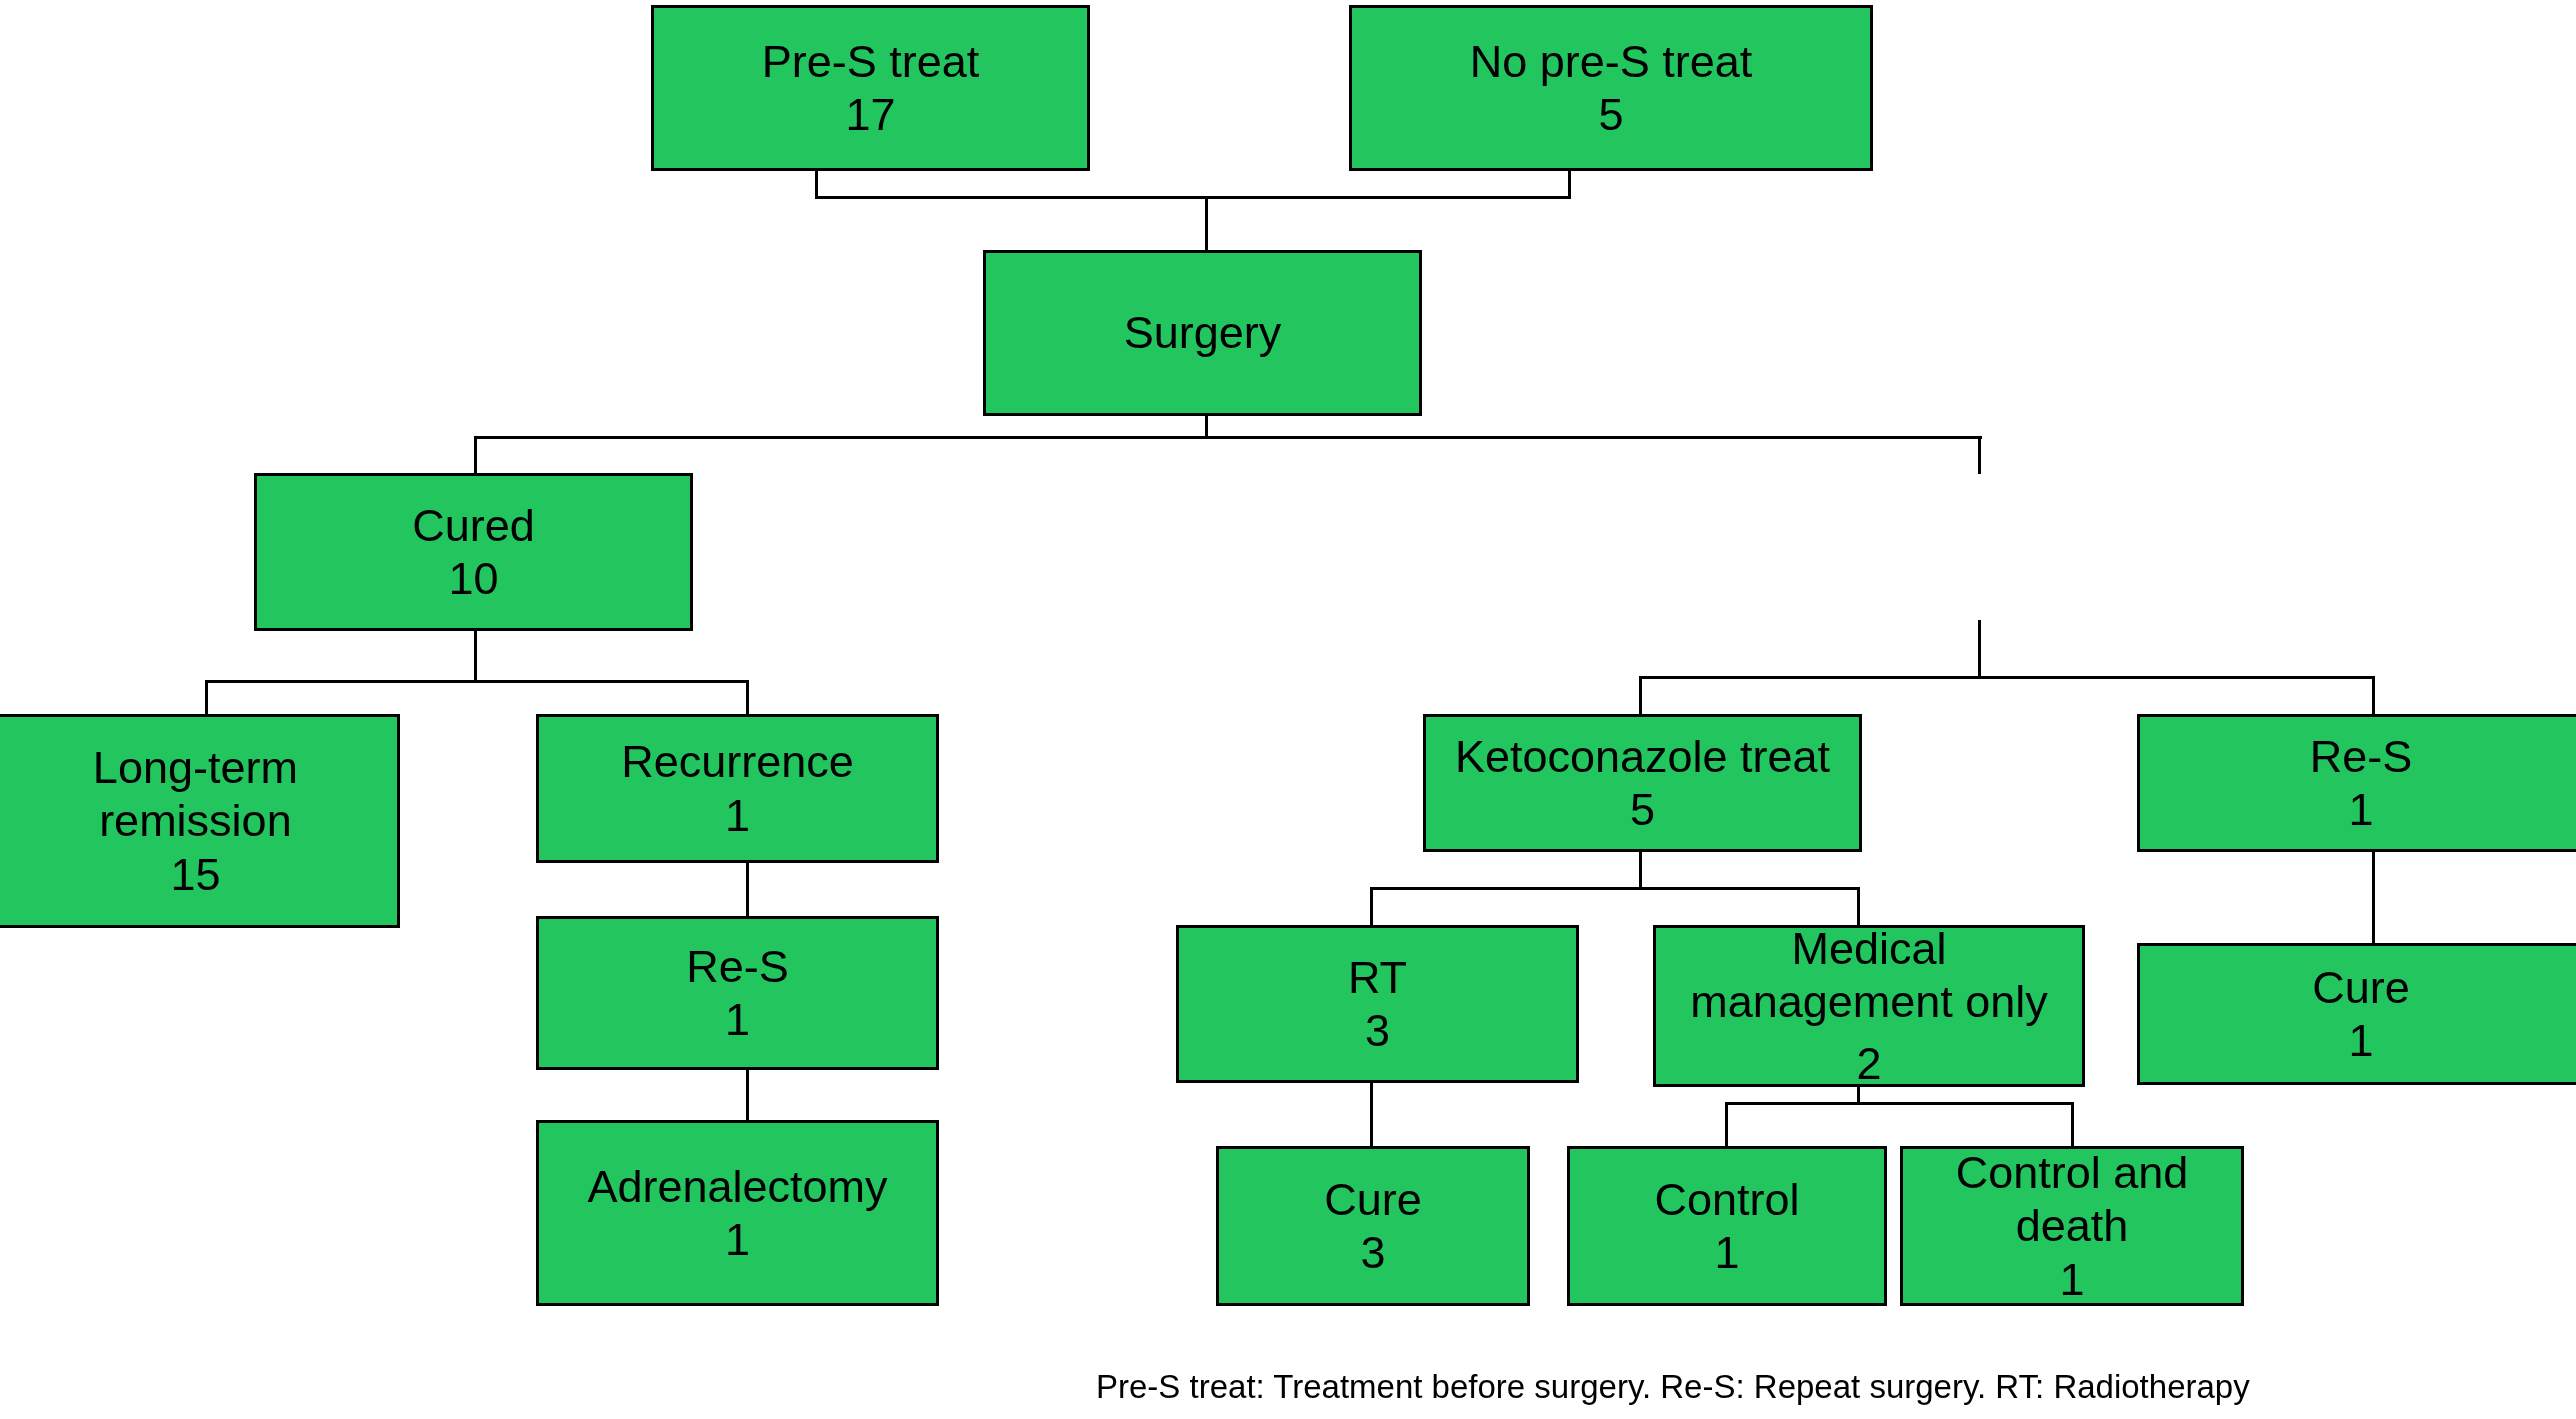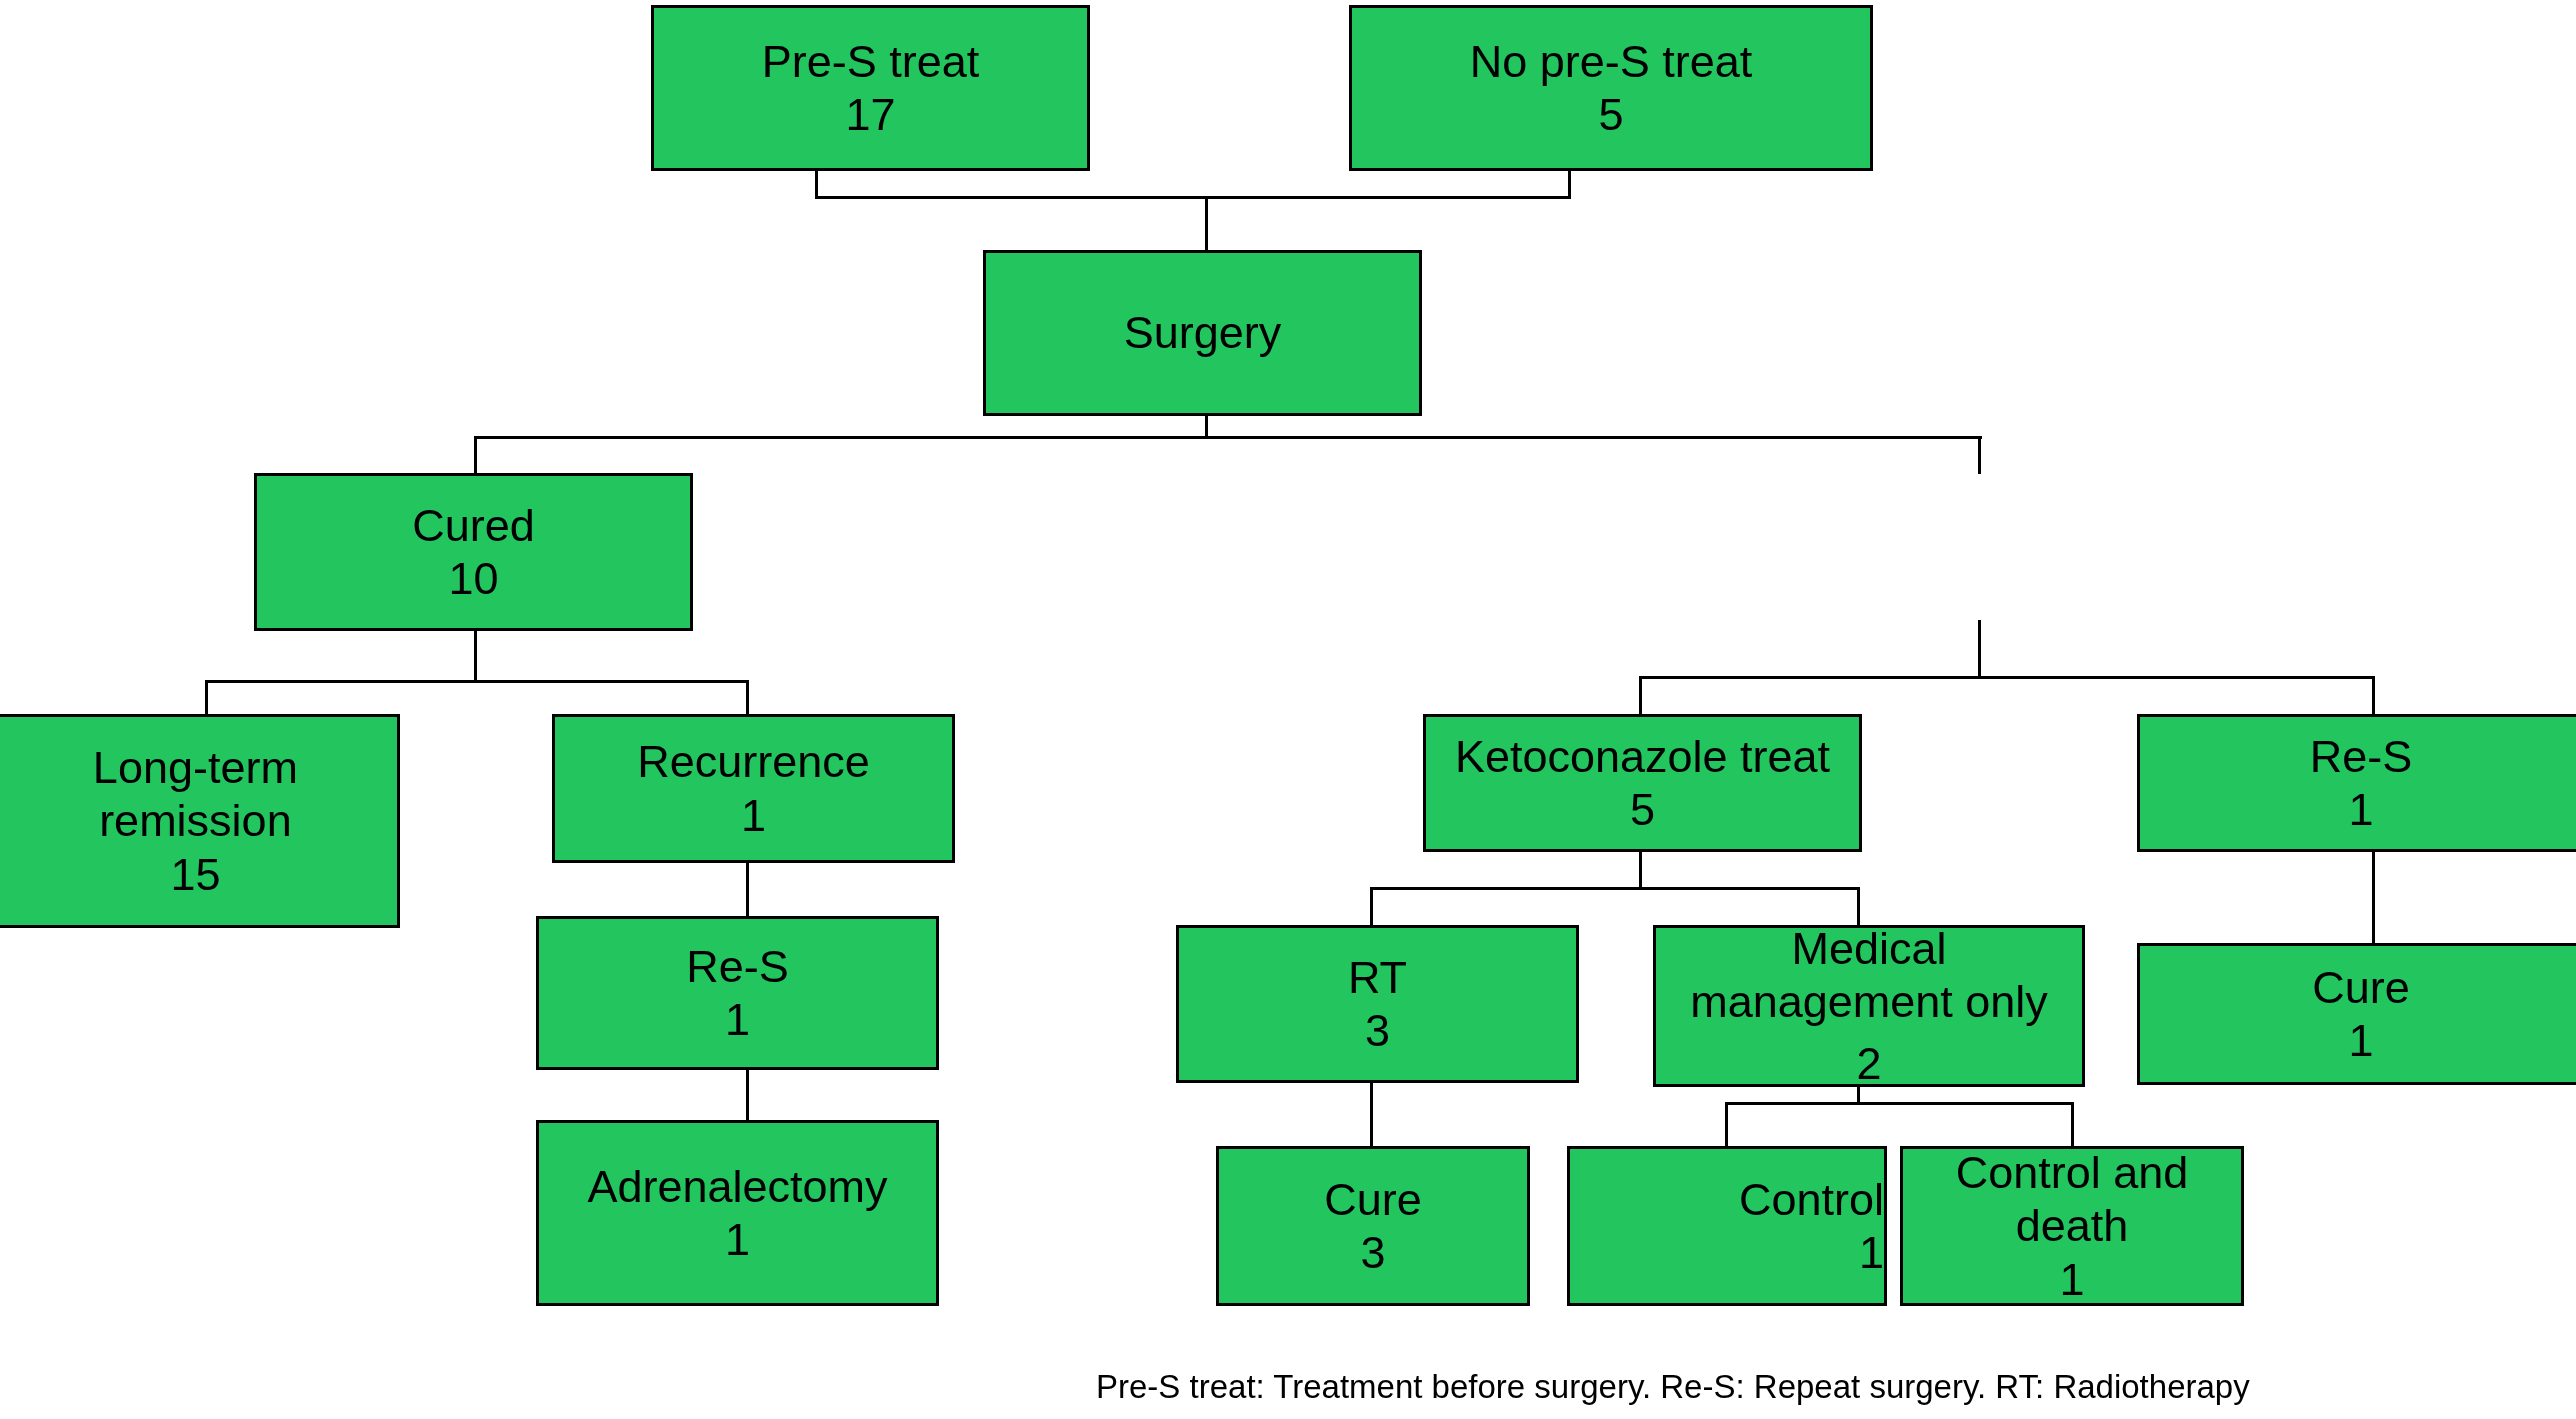--- a/index.html
+++ b/index.html
@@ -107,21 +107,21 @@
     <span class="cnt">10</span>
   </div>
 
 
   <div class="node" style="left:-9.6px; top:714px; width:410px; height:214px;">
     <span class="lbl">Long-term
 remission</span>
     <span class="cnt">15</span>
   </div>
 
-  <div class="node" style="left:552px; top:714px; width:403px; height:149px;">
+  <div class="node" style="left:536px; top:714px; width:403px; height:149px;">
     <span class="lbl">Recurrence</span>
     <span class="cnt">1</span>
   </div>
 
   <div class="node" style="left:1423px; top:714px; width:439px; height:138px;">
     <span class="lbl">Ketoconazole treat</span>
     <span class="cnt">5</span>
   </div>
 
   <div class="node" style="left:2137px; top:714px; width:448px; height:138px;">
@@ -153,21 +153,21 @@
   <div class="node" style="left:536px; top:1120px; width:403px; height:186px;">
     <span class="lbl">Adrenalectomy</span>
     <span class="cnt">1</span>
   </div>
 
   <div class="node" style="left:1216px; top:1146px; width:314px; height:160px;">
     <span class="lbl">Cure</span>
     <span class="cnt">3</span>
   </div>
 
-  <div class="node" style="left:1567px; top:1146px; width:320px; height:160px;align-items:flex-end;">
+  <div class="node" style="left:1567px; top:1146px; width:320px; height:160px;">
     <span class="lbl">Control</span>
     <span class="cnt">1</span>
   </div>
 
   <div class="node" style="left:1900px; top:1146px; width:344px; height:160px;">
     <span class="lbl">Control and
 death</span>
     <span class="cnt">1</span>
   </div>
 

